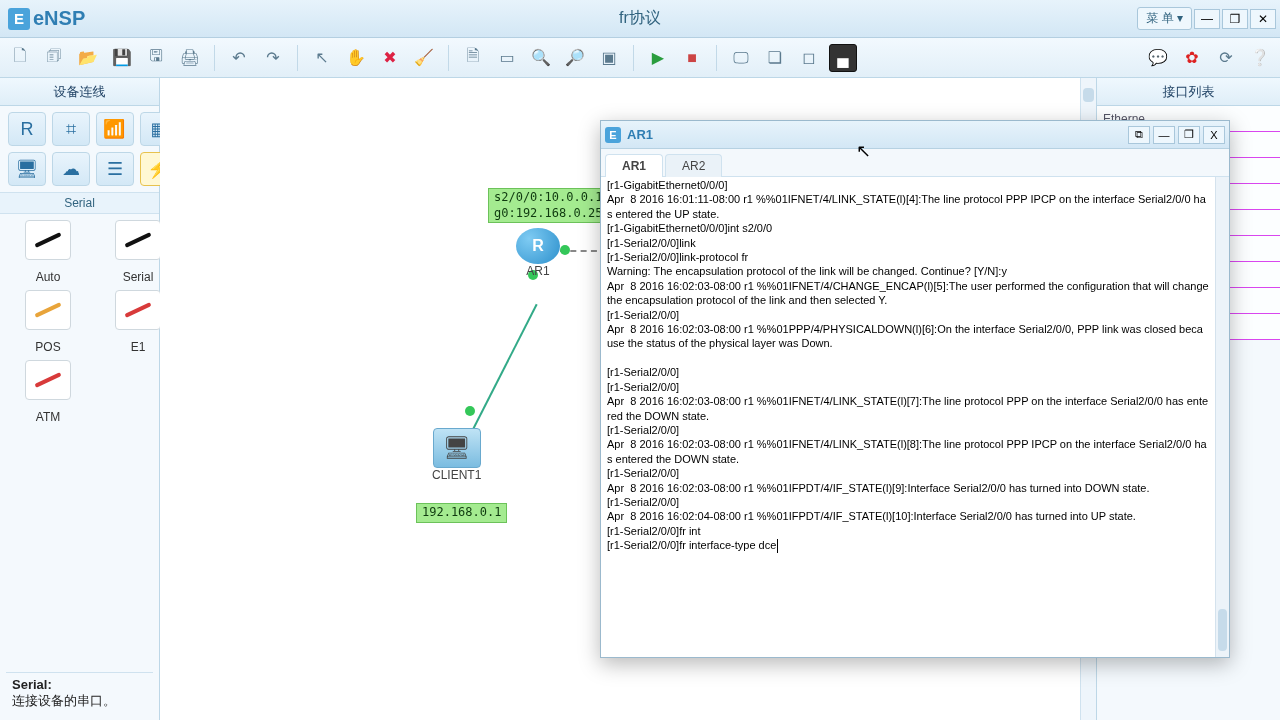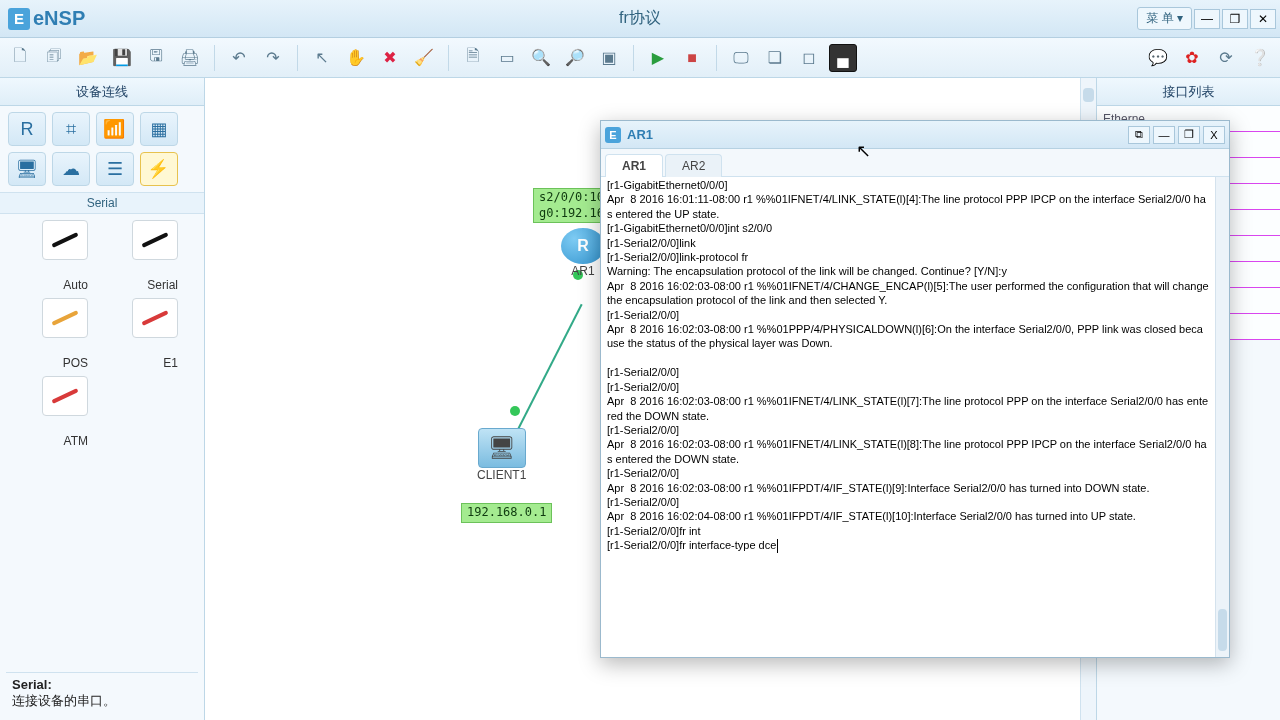--- a/index.html
+++ b/index.html
@@ -13,28 +13,28 @@
 .menu-btn { border: 1px solid #a9c7db; background: #eef7fd; padding: 2px 8px; font-size: 12px; color: #31637f; border-radius: 3px; }
 .win-btn { width: 26px; height: 20px; border: 1px solid #a9c7db; background: #eef7fd; display: flex; align-items: center; justify-content: center; font-size: 12px; }
 
 .toolbar { height: 40px; background: linear-gradient(#f2f9fe,#e2eff8); border-bottom: 1px solid #bdd7e7; display: flex; align-items: center; padding: 0 6px; gap: 6px; }
 .tb-btn { width: 28px; height: 28px; border: 1px solid transparent; border-radius: 3px; display: flex; align-items: center; justify-content: center; font-size: 16px; color: #5b7a8e; }
 .tb-sep { width: 1px; height: 26px; background: #c2d9e8; margin: 0 4px; }
 .tb-btn.dark { background: #333; color: #fff; border-color: #111; }
 
 .main { position: absolute; top: 78px; left: 0; right: 0; bottom: 0; display: flex; }
 
-.left-panel { width: 205px; background: #f4f9fd; border-right: 1px solid #bdd7e7; display: flex; flex-direction: column; }
+.left-panel { width: 160px; background: #f4f9fd; border-right: 1px solid #bdd7e7; display: flex; flex-direction: column; }
 .panel-header { height: 28px; background: linear-gradient(#eff8fe,#dfeef8); border-bottom: 1px solid #bdd7e7; color: #246; font-size: 13px; display: flex; align-items:center; justify-content:center; }
 .dev-grid { padding: 6px 8px; display: grid; grid-template-columns: repeat(4,38px); gap: 6px; }
 .dev-ico { width: 38px; height: 34px; border: 1px solid #bdd7e7; border-radius: 4px; background: linear-gradient(#e9f4fc,#d3e8f6); display: flex; align-items: center; justify-content: center; font-size: 18px; color: #2a6fa0; }
 .dev-ico.active { background: #fff8d4; border-color: #e7c24e; color: #c08a00; }
 .sub-header { height: 22px; background: #e8f3fb; border-top: 1px solid #cfe2ef; border-bottom: 1px solid #cfe2ef; display:flex; align-items:center; justify-content:center; font-size:12px; color:#31637f; }
 .tools-area { padding: 6px 8px; display: grid; grid-template-columns: repeat(2,80px); gap: 6px 10px; }
-.tool-cell { display: flex; flex-direction: column; align-items: flex-end; gap: 18px; }
+.tool-cell { display: flex; flex-direction: column; align-items: center; gap: 10px; }
 .tool-box { width: 46px; height: 40px; border: 1px solid #cfd8de; background: #fff; border-radius: 4px; display:flex; align-items:center; justify-content:center; }
 .t-line { width: 28px; height: 4px; border-radius: 2px; transform: rotate(-25deg); }
 .tool-name { font-size: 12px; color: #333; }
 .desc-box { margin: 6px; border-top: 1px solid #cfe2ef; padding: 4px 6px; font-size: 13px; color: #222; }
 .desc-title { font-weight: bold; }
 
 .canvas-wrap { flex: 1 1 auto; position: relative; background: #fff; overflow: hidden; }
 .scroll-v { position: absolute; top: 0; right: 0; width: 16px; height: 100%; background: #eef5fb; border-left: 1px solid #cfe2ef; }
 .scroll-thumb { position: absolute; left: 2px; right: 2px; top: 10px; height: 14px; background: #c6dbea; border-radius: 4px; }
 .label-strip { position: absolute; background: #a4eb90; border: 1px solid #6cc25a; font-family: "Consolas", monospace; font-size: 12px; padding: 1px 5px; white-space: pre; line-height: 1.3; color: #0f3a0f; }

